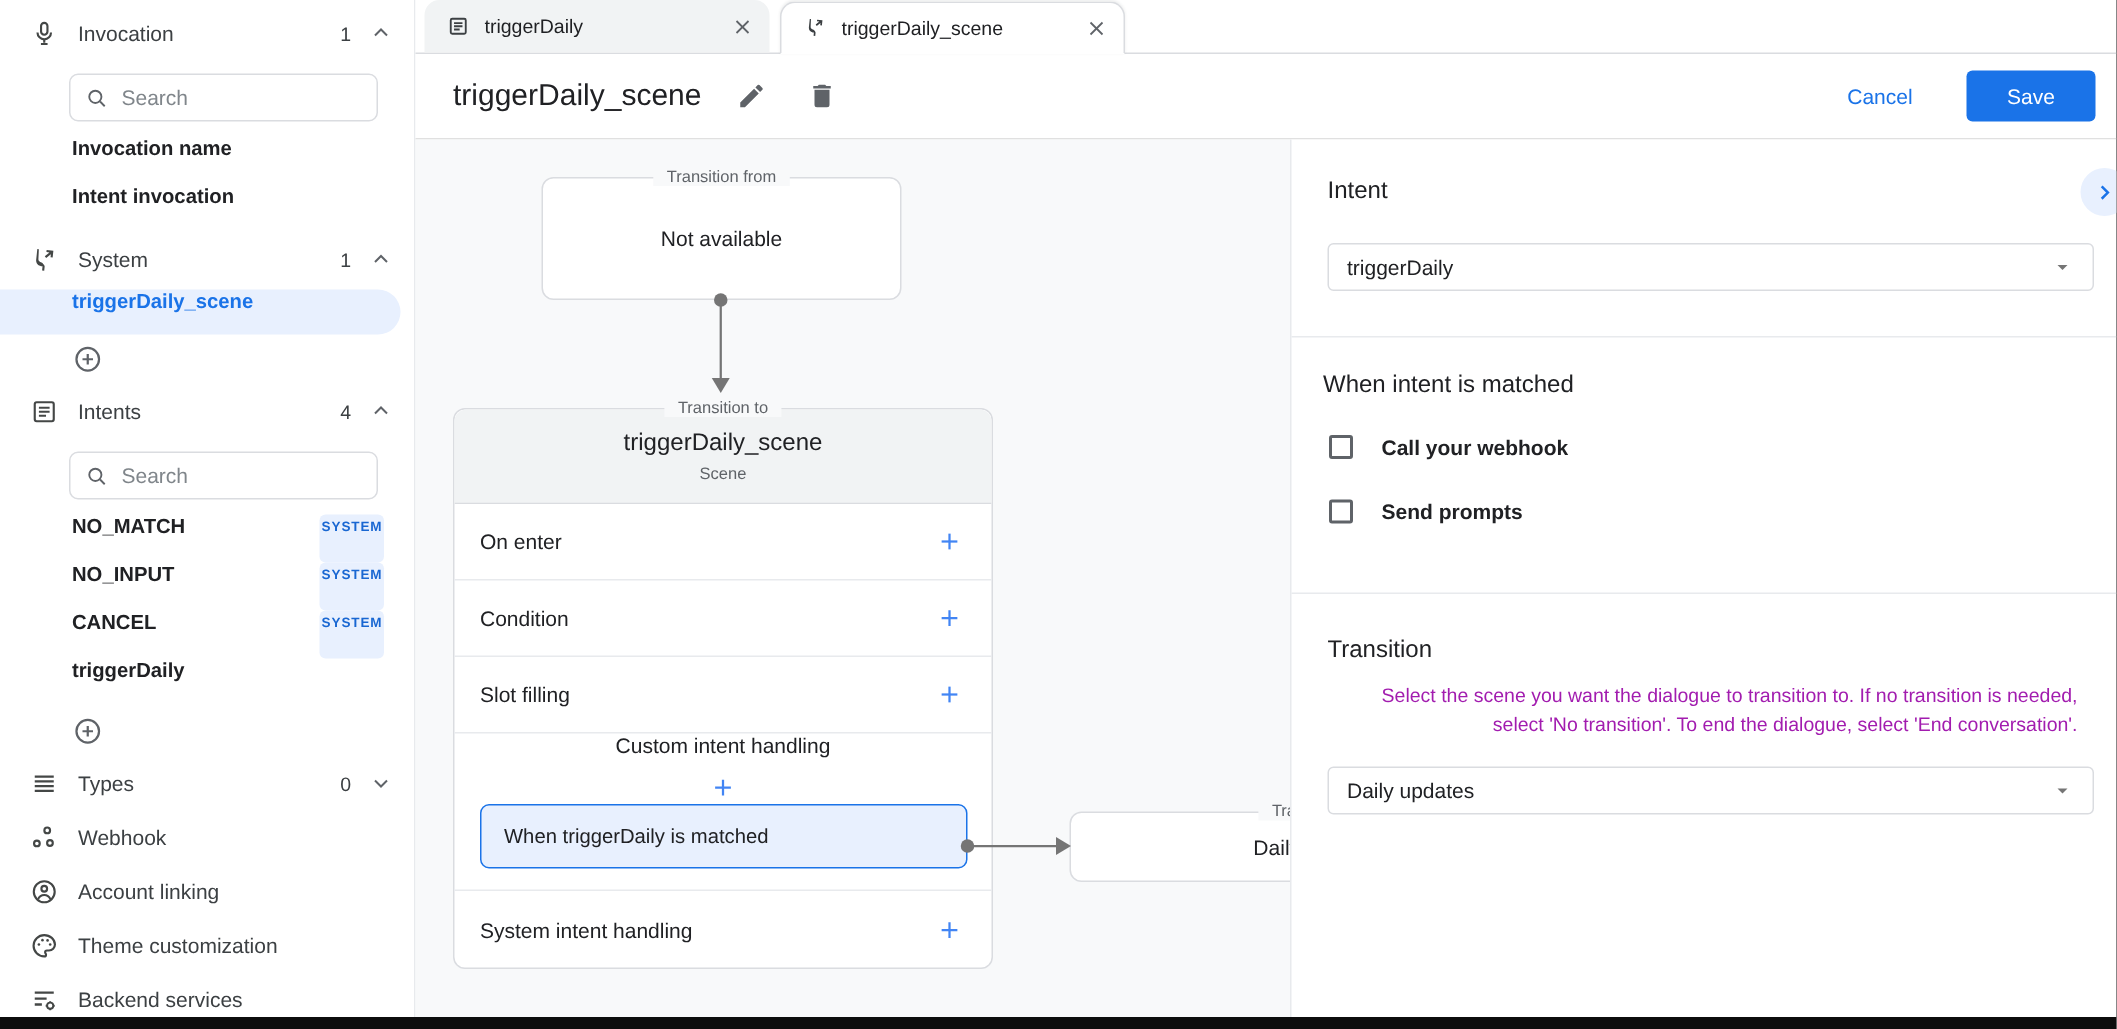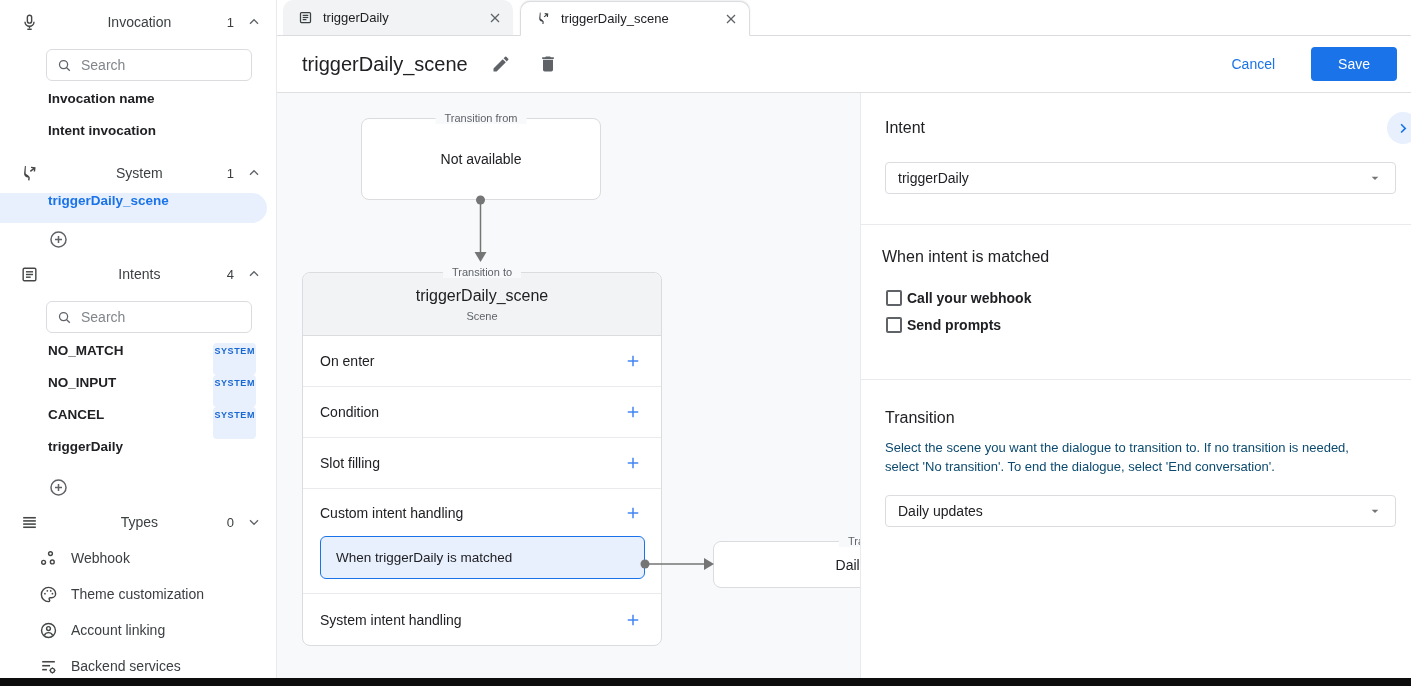--- a/index.html
+++ b/index.html
@@ -6,34 +6,34 @@
   html,body { background:#0d0d0d; }
   .app {
     width:1411px; height:686px; position:relative; background:#fff;
     overflow:hidden; font-family:"Liberation Sans", sans-serif; color:#202124;
   }
   .layout { display:flex; height:678px; }
   .black-bar { position:absolute; left:0; right:0; bottom:0; height:8px; background:#0d0d0d; z-index:40; }
 
   
   .sidebar { width:277px; flex:none; border-right:1px solid #e8eaed; padding-top:4px; overflow:hidden; background:#fff; }
-  .nav-head { display:flex; align-items:center; height:36px; padding:0 14px 0 20px; font-size:14px; color:#3c4043; cursor:pointer;text-align:center; }
+  .nav-head { display:flex; align-items:center; height:36px; padding:0 14px 0 20px; font-size:14px; color:#3c4043; cursor:pointer; }
   .nav-head .nicon { width:19px; height:19px; color:#444746; margin-right:13px; flex:none; display:flex; }
   .nav-head .lbl { flex:1; }
   .nav-head .cnt { font-size:13px; color:#3c4043; margin-right:12px; }
   .chev { width:16px; height:16px; color:#5f6368; display:flex; }
   .searchbox { margin:9px 24px 10px 46px; height:32px; border:1px solid #dadce0; border-radius:6px; display:flex; align-items:center; padding:0 10px; gap:9px; background:#fff; }
   .searchbox svg { flex:none; color:#5f6368; }
   .searchbox input { border:none; outline:none; font-size:14px; color:#202124; width:100%; background:transparent; font-family:inherit; }
   .searchbox input::placeholder { color:#80868b; }
   .nav-item { height:32px; display:flex; padding:0 20px 0 48px; font-size:13.5px; font-weight:700; color:#202124; cursor:pointer; }
   .nav-item .badge { margin-left:auto; background:#e8f0fe; color:#1967d2; font-size:9px; font-weight:700; letter-spacing:.6px; padding:3px 1px; border-radius:4px; }
   .nav-item.selected { background:#e8f0fe; color:#1a73e8; border-radius:0 16px 16px 0; margin-right:9px; height:30px; margin-top:2px; }
   .add-row { height:33px; display:flex; align-items:center; padding-left:48px; color:#5f6368; cursor:pointer; }
-  .nav-link { height:36px; display:flex; align-items:center; padding:0 20px; font-size:14px; color:#3c4043; gap:13px; cursor:pointer;margin-left:19px; }
+  .nav-link { height:36px; display:flex; align-items:center; padding:0 20px; font-size:14px; color:#3c4043; gap:13px; cursor:pointer; }
   .nav-link .nicon { width:19px; height:19px; color:#444746; display:flex; flex:none; }
 
   
   .main { flex:1; display:flex; flex-direction:column; min-width:0; }
   .tabbar { height:36px; display:flex; align-items:flex-end; border-bottom:1px solid #dadce0; background:#fff; padding-left:6px; }
   .tab { width:230px; height:35px; display:flex; align-items:center; gap:10px; padding:0 10px 0 15px; border-radius:10px 10px 0 0; font-size:13px; color:#202124; cursor:pointer; }
   .tab.inactive { background:#f1f3f4; margin-right:7px; }
   .tab.active { background:#fff; border:1px solid #dadce0; border-bottom-color:#fff; margin-bottom:-1px; box-shadow:0 -1px 2px rgba(60,64,67,.10); position:relative; z-index:2; }
   .tab .ticon { width:15px; height:15px; display:flex; color:#3c4043; flex:none; }
   .tab-label { flex:1; white-space:nowrap; overflow:hidden; }
@@ -51,45 +51,45 @@
   .content { flex:1; display:flex; min-height:0; }
   .canvas { width:583px; flex:none; background:#f8f9fa; position:relative; overflow:hidden; }
   .legend { position:absolute; top:-7px; left:50%; transform:translateX(-50%); background:#f8f9fa; padding:0 9px; font-size:11px; color:#5f6368; white-space:nowrap; z-index:2; }
   .from-box { position:absolute; left:84px; top:25px; width:240px; height:82px; background:#fff; border:1px solid #dadce0; border-radius:8px; display:flex; align-items:center; justify-content:center; font-size:14px; }
   .scene-box { position:absolute; left:25px; top:179px; width:360px; background:#fff; border:1px solid #dadce0; border-radius:8px; }
   .scene-header { background:#f1f3f4; border-bottom:1px solid #dadce0; border-radius:8px 8px 0 0; text-align:center; padding:14px 0 13px; }
   .scene-title { font-size:16px; color:#202124; margin-bottom:5px; }
   .scene-sub { font-size:11px; color:#5f6368; }
   .scene-row { display:flex; justify-content:space-between; align-items:center; height:51px; padding:0 17px; border-bottom:1px solid #e8eaed; font-size:14px; color:#202124; }
   .scene-row-block { border-bottom:1px solid #e8eaed; }
-  .scene-row-block .scene-row { border-bottom:none; height:47px; }
+  .scene-row-block .scene-row { border-bottom:none; height:47px;flex-direction:column; }
   .scene-row:last-child { border-bottom:none; }
   .plus-btn { color:#4285f4; display:flex; cursor:pointer; background:none; border:none; padding:2px; }
   .matched-item { margin:0 16px 14px 17px; height:43px; border:1.5px solid #1a73e8; background:#e8f0fe; border-radius:6px; display:flex; align-items:center; padding-left:15px; font-size:13.5px; color:#202124; cursor:pointer; }
   .next-box { position:absolute; left:436px; top:448px; width:330px; height:47px; background:#fff; border:1px solid #dadce0; border-radius:8px; display:flex; align-items:center; justify-content:center; font-size:14px; }
   .connectors { position:absolute; left:0; top:0; pointer-events:none; z-index:3; }
 
   
   .panel { flex:1; background:#fff; border-left:1px solid #e8eaed; position:relative; }
   .collapse-btn { position:absolute; top:19px; right:-8px; width:32px; height:32px; border-radius:50%; background:#e8f0fe; color:#1a73e8; display:flex; align-items:center; justify-content:center; border:none; cursor:pointer; z-index:5; }
   .panel-h { font-size:16px; font-weight:400; color:#202124; }
   .ph-intent { margin:26px 0 0 24px; }
   .ph-matched { margin:23px 0 0 21px; }
   .ph-transition { margin:29px 0 0 24px; }
   .dropdown { margin:25px 15px 0 24px; height:32px; border:1px solid #dadce0; border-radius:4px; display:flex; align-items:center; padding:0 12px; font-size:14px; color:#202124; background:#fff; cursor:pointer; }
   .dropdown .caret { margin-left:auto; display:flex; color:#757575; }
   .dropdown.dd2 { margin-top:18px; }
   .divider { border-top:1px solid #e8eaed; }
   .div1 { margin-top:30px; }
   .div2 { margin-top:46px; }
-  .chk-row { display:flex; align-items:center; gap:5px; margin:24px 0 0 25px; cursor:pointer;text-align:center; }
-  .chk-row + .chk-row { margin-top:11px; }
+  .chk-row { display:flex; align-items:center; gap:19px; margin:24px 0 0 25px; cursor:pointer;text-align:center; }
+  .chk-row + .chk-row { margin-top:27px; }
   .chk { width:16px; height:16px; border:2px solid #5f6368; border-radius:2px; background:#fff; flex:none; }
   .chk-label { font-size:14px; font-weight:700; color:#202124; }
-  .desc { margin:12px 26px 0 24px; font-size:13px; color:#0c4a6e; line-height:1.45; }
+  .desc { margin:12px 26px 0 24px; font-size:13px; color:#a21caf; line-height:1.45;text-align:right; }
 </style>
 </head>
 <body>
 
 <div class="app">
   <div class="layout">
 
     <div class="sidebar">
 
       <div class="nav-head">
@@ -222,42 +222,42 @@
 
       <div class="nav-link">
         <span class="nicon">
           <svg viewBox="0 0 24 24" width="19" height="19" fill="none" stroke="currentColor" stroke-width="1.8">
               <circle cx="14.5" cy="5.8" r="2.4"></circle>
               <circle cx="5.8" cy="16.8" r="2.4"></circle>
               <circle cx="16.8" cy="16.4" r="2.4"></circle>
             </svg>
         </span>
         <span>Webhook</span>
+      </div>
+      <div class="nav-link">
+        <span class="nicon">
+          <svg viewBox="0 0 24 24" width="19" height="19" fill="none" stroke="currentColor" stroke-width="1.8">
+              <circle cx="12" cy="12" r="8.8"></circle>
+              <circle cx="12" cy="9.5" r="2.4"></circle>
+              <path d="M6.8 18.2c1-2.3 2.9-3.5 5.2-3.5s4.2 1.2 5.2 3.5"></path>
+            </svg>
+        </span>
+        <span>Account linking</span>
       </div>
       <div class="nav-link">
         <span class="nicon">
           <svg viewBox="0 0 24 24" width="19" height="19" fill="none" stroke="currentColor" stroke-width="1.8">
               <path d="M12 3a9 9 0 0 0 0 18c.9 0 1.5-.7 1.5-1.5 0-.4-.15-.74-.38-1-.24-.27-.38-.62-.38-1 0-.83.67-1.5 1.5-1.5H16a5 5 0 0 0 5-5c0-4.4-4-8-9-8z"></path>
               <circle cx="7.5" cy="11" r="1.1" fill="currentColor" stroke="none"></circle>
               <circle cx="10.5" cy="7.3" r="1.1" fill="currentColor" stroke="none"></circle>
               <circle cx="14.8" cy="7.5" r="1.1" fill="currentColor" stroke="none"></circle>
               <circle cx="17" cy="11" r="1.1" fill="currentColor" stroke="none"></circle>
             </svg>
         </span>
         <span>Theme customization</span>
-      </div>
-      <div class="nav-link">
-        <span class="nicon">
-          <svg viewBox="0 0 24 24" width="19" height="19" fill="none" stroke="currentColor" stroke-width="1.8">
-              <circle cx="12" cy="12" r="8.8"></circle>
-              <circle cx="12" cy="9.5" r="2.4"></circle>
-              <path d="M6.8 18.2c1-2.3 2.9-3.5 5.2-3.5s4.2 1.2 5.2 3.5"></path>
-            </svg>
-        </span>
-        <span>Account linking</span>
       </div>
       <div class="nav-link">
         <span class="nicon">
           <svg viewBox="0 0 24 24" width="19" height="19" fill="none" stroke="currentColor" stroke-width="2">
               <line x1="4" y1="6" x2="20" y2="6"></line>
               <line x1="4" y1="11" x2="14" y2="11"></line>
               <line x1="4" y1="16" x2="10" y2="16"></line>
               <g stroke-width="1.6">
                 <circle cx="17" cy="17" r="2.6"></circle>
                 <line x1="17" y1="13.2" x2="17" y2="14.4"></line>

